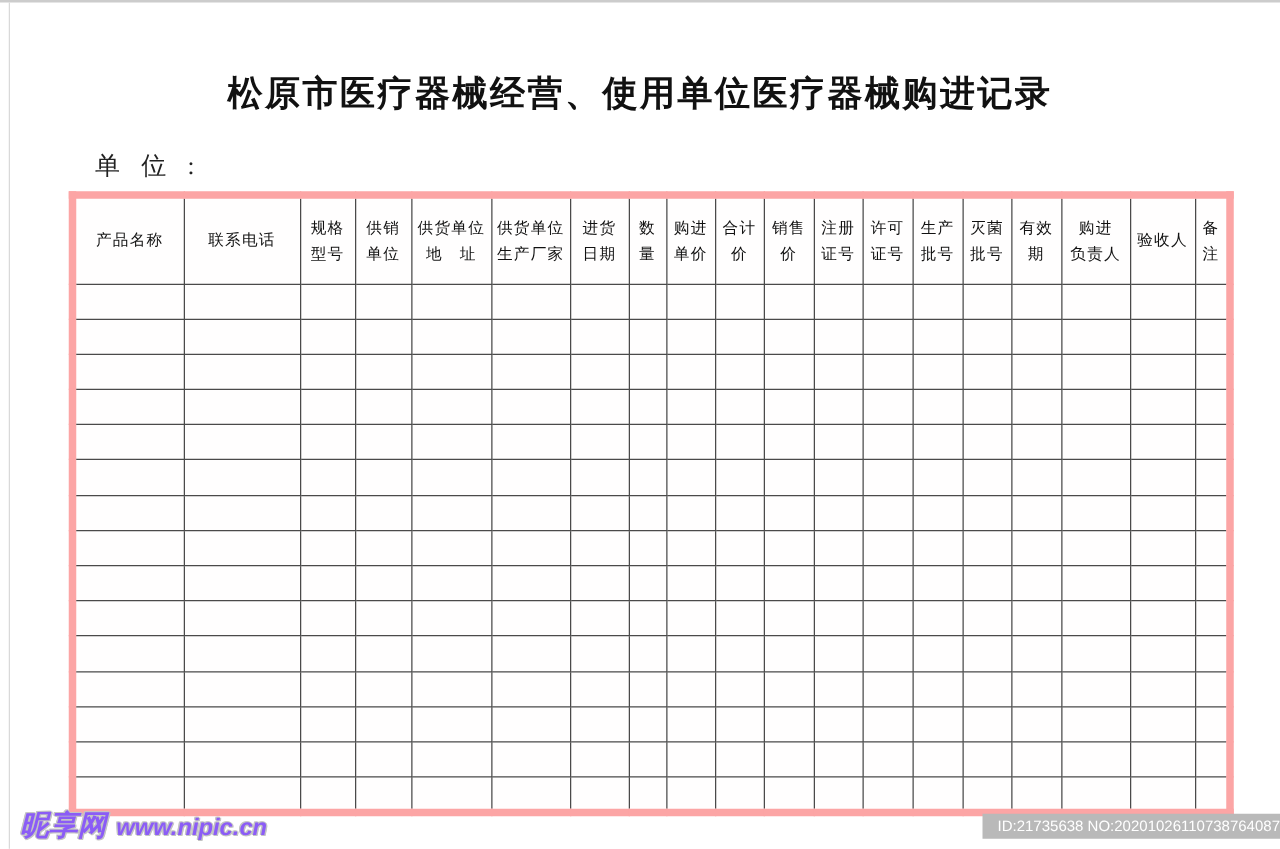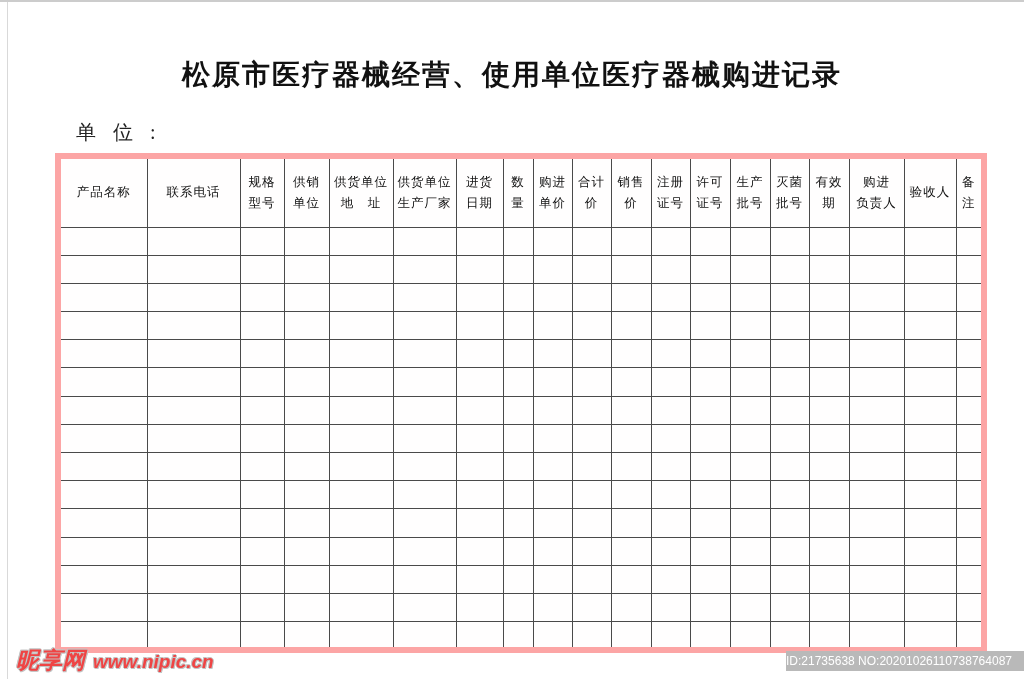--- a/index.html
+++ b/index.html
@@ -50,34 +50,34 @@
     color:#111;
     line-height:1.7;
   }
   .record-table th .hline{display:block;text-align:center;white-space:nowrap;}
 
   
   .watermark-left{
     position:absolute;left:16px;bottom:3px;
     font-family:"Liberation Sans","DejaVu Sans",sans-serif;
     font-style:italic;font-weight:bold;
-    color:#ef4444;
+    color:#8b5cf6;
     text-shadow:1px 0 0 #c4c4c4,-1px 0 0 #c4c4c4,0 1px 0 #c4c4c4,0 -1px 0 #c4c4c4,1px 1px 0 #c4c4c4,-1px -1px 0 #c4c4c4;
     white-space:nowrap;
   }
   .watermark-left .site-name{font-size:23px;margin-right:8px;}
   .watermark-left .site-url{font-size:19px;}
   .id-bar{
     position:absolute;right:0;bottom:8px;
     width:238px;height:20px;
     background:#b9b9b9;
     color:#ffffff;
     font-family:"Liberation Sans","DejaVu Sans",sans-serif;
     font-size:12px;line-height:20px;
-    text-align:left;
+    text-align:right;
     white-space:nowrap;
   }
 </style>
 </head>
 <body>
 
 <div class="scan-edge-top"></div>
 <div class="scan-edge-left"></div>
 
 <div class="doc-title">松原市医疗器械经营、使用单位医疗器械购进记录</div>

